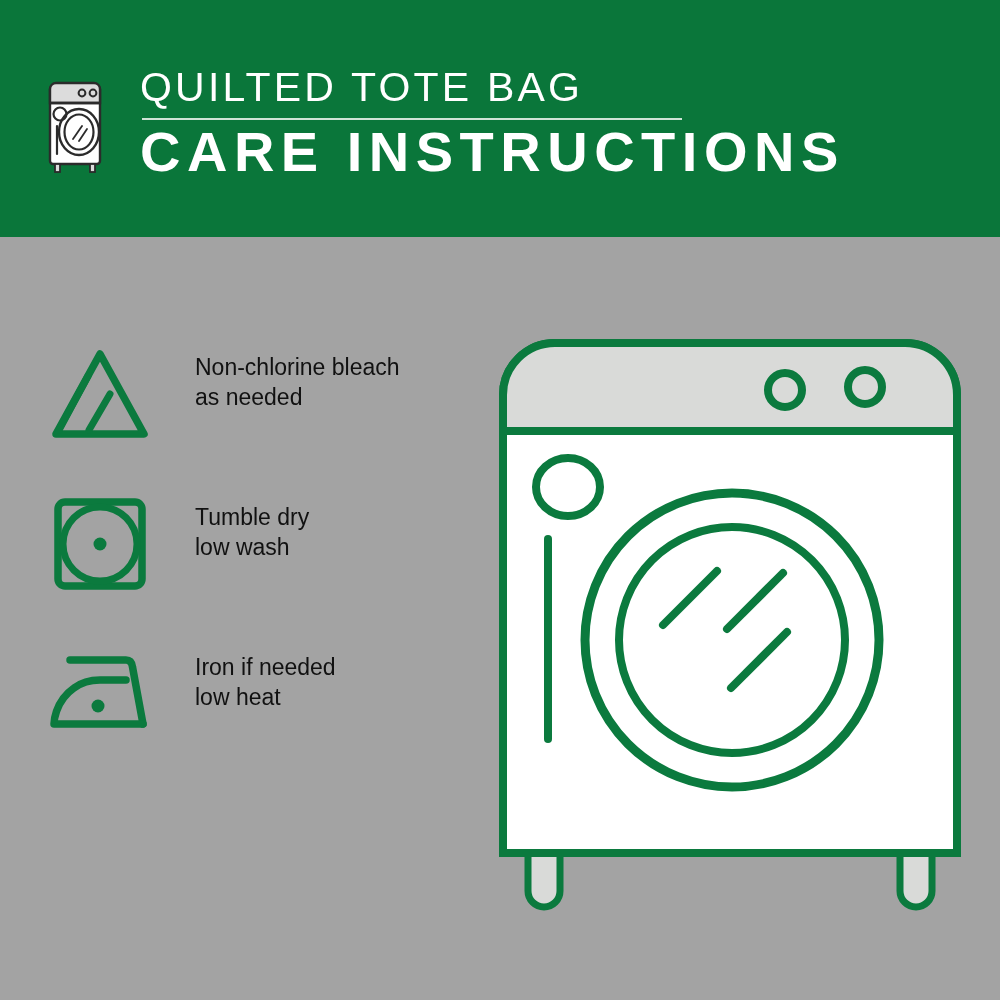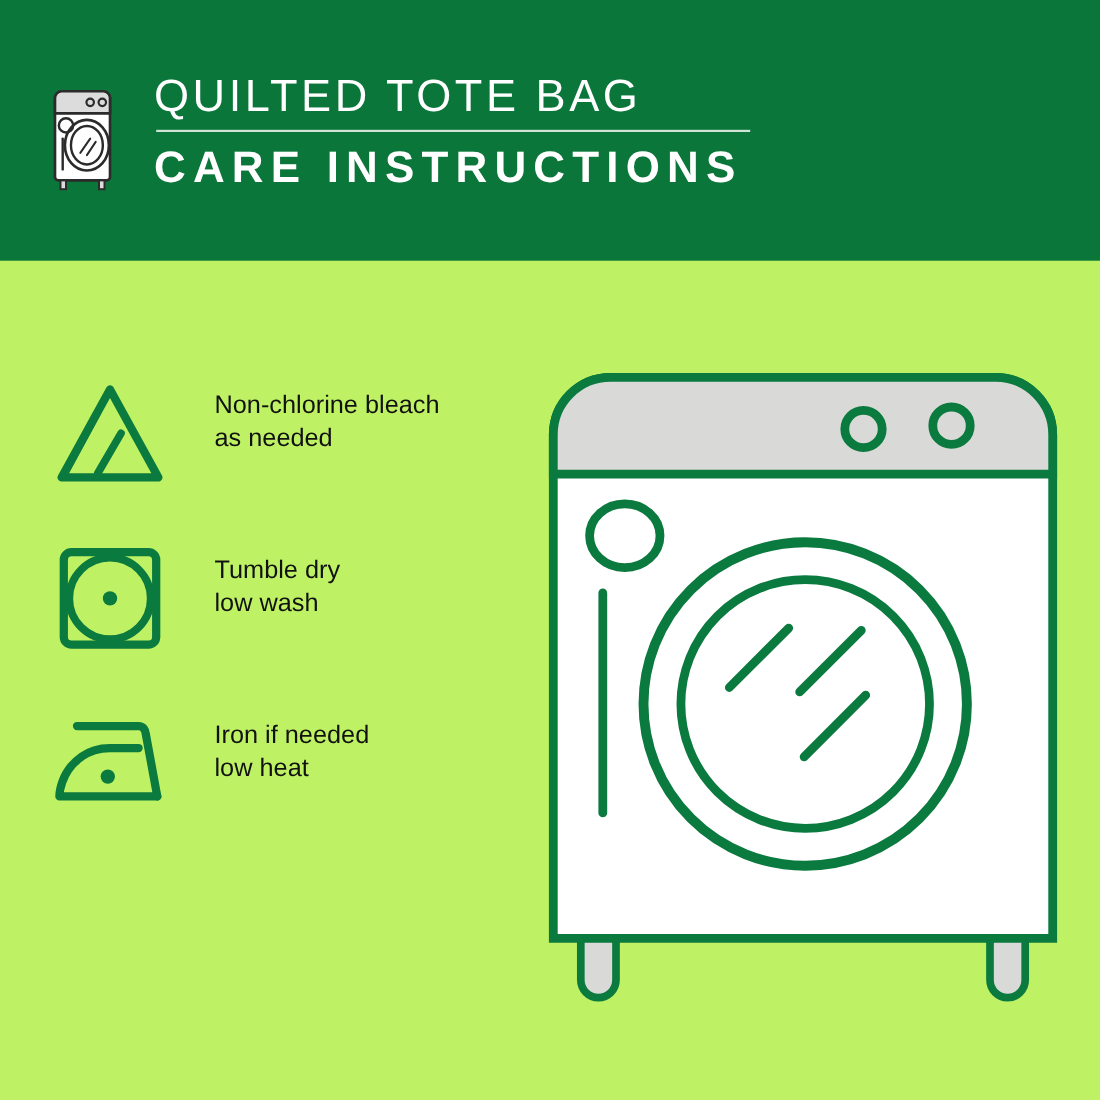--- a/index.html
+++ b/index.html
@@ -10,21 +10,21 @@
     width: 1000px;
     height: 1000px;
     background: #ffffff;
     font-family: "Liberation Sans", sans-serif;
     overflow: hidden;
   }
   .page {
     position: relative;
     width: 1000px;
     height: 1000px;
-    background: #bef264;
+    background: #a3a3a3;
   }
 
   
   .header {
     position: absolute;
     left: 0;
     top: 0;
     width: 1000px;
     height: 237px;
     background: #0a763a;
@@ -57,21 +57,21 @@
     font-family: "Liberation Sans", sans-serif;
   }
   .title-rule {
     width: 540px;
     height: 2px;
     background: #cfe3d6;
     margin: 6px 0 8px 2px;
   }
   .title-line2 {
     color: #ffffff;
-    font-size: 40px;
+    font-size: 56px;
     line-height: 48px;
     letter-spacing: 6.5px;
     font-weight: 700;
     white-space: nowrap;
     font-family: "Liberation Sans", sans-serif;
   }
 
   
   .care-list {
     position: absolute;

